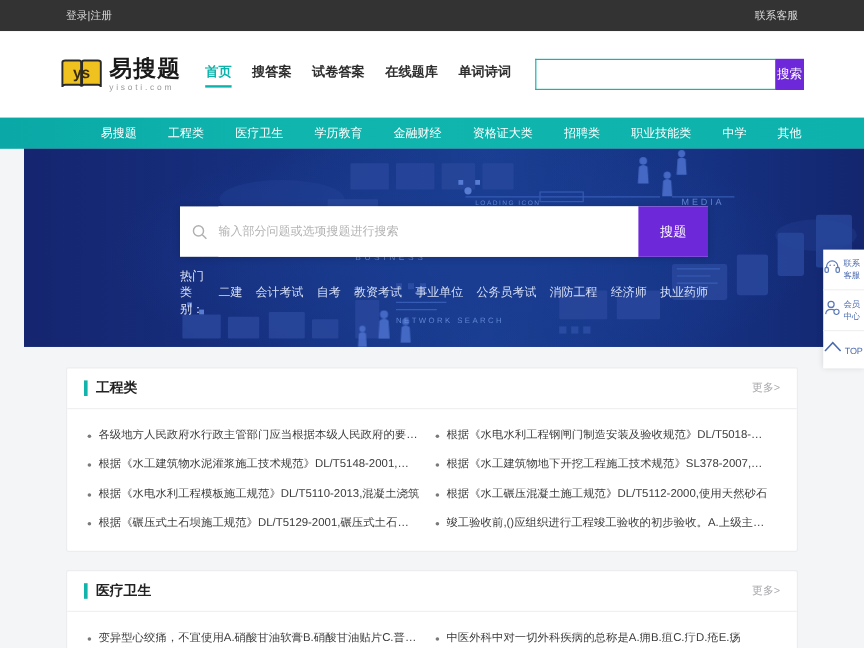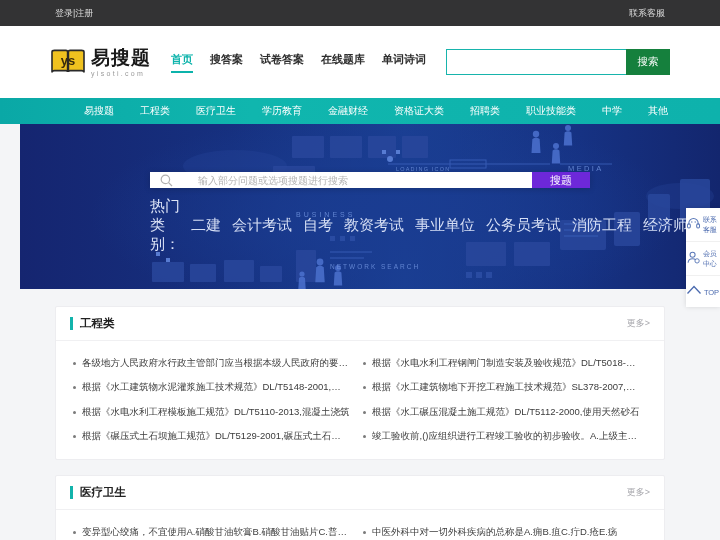--- a/index.html
+++ b/index.html
@@ -58,21 +58,21 @@
   .hsearch {
     margin-left: auto; display: flex; align-items: center;
     height: 26px; width: 224px;
   }
   .hsearch input {
     flex: 1; height: 26px; border: 1px solid #17b4ac; border-right: none;
     outline: none; padding: 0 8px; font-size: 10px;
     font-family: "Liberation Sans", sans-serif;
   }
   .hsearch button {
-    width: 44px; height: 26px; border: none; background: #15803d;
+    width: 24px; height: 26px; border: none; background: #6d28d9;
     color: #fff; font-size: 10.5px; cursor: pointer;
     font-family: "Liberation Sans", sans-serif;
   }
 
   
   .catnav {
     height: 26px;
     background: linear-gradient(90deg, #0aa8a6 0%, #10b6ae 35%, #0eb2ac 100%);
     display: flex; align-items: center;
   }
@@ -96,41 +96,40 @@
       radial-gradient(ellipse 420px 150px at 52% 55%, #1a3c91 0%, rgba(20,42,120,0) 70%),
       linear-gradient(90deg, #152570 0%, #16307f 30%, #1a3f93 55%, #163283 80%, #13266e 100%);
     margin-left: 20px;
   }
   .hero-deco { position: absolute; inset: 0; }
   .hero-content {
     position: absolute; left: 0; right: 0; top: 48px;
     display: flex; flex-direction: column; align-items: center;
   }
   .hsearch2 {
-    width: 440px; height: 16px; display: flex; background: #fff;
+    width: 440px; height: 42px; display: flex; background: #fff;
     box-shadow: 0 1px 6px rgba(0,0,0,.18);
-    gap: 16px;
   }
   .hsearch2 .magn {
     width: 32px; display: flex; align-items: center; justify-content: center;
   }
   .hsearch2 input {
     flex: 1; border: none; outline: none; font-size: 10px; color: #333;
     font-family: "Liberation Sans", sans-serif;
   }
   .hsearch2 input::placeholder { color: #b3b3b3; }
   .hsearch2 button {
     width: 58px; background: #6d28d9; color: #fff; border: none;
     font-size: 11px; cursor: pointer;
     font-family: "Liberation Sans", sans-serif;
   }
   .hot {
     width: 440px; margin-top: 9px;
     display: flex; align-items: center; gap: 11px;
-    font-size: 15px; color: #cfd9f2;
+    font-size: 10px; color: #cfd9f2;
   }
   .hot .lbl { color: #dde4f7; }
   .hot a { color: #d6dff5; text-decoration: none; cursor: pointer; white-space: nowrap; }
 
   
   .main { padding: 17px 0 0 0; }
   .wrap { width: 610px; margin: 0 auto; }
 
   .card {
     background: #fff; border: 1px solid #ededf0; border-radius: 2px;

